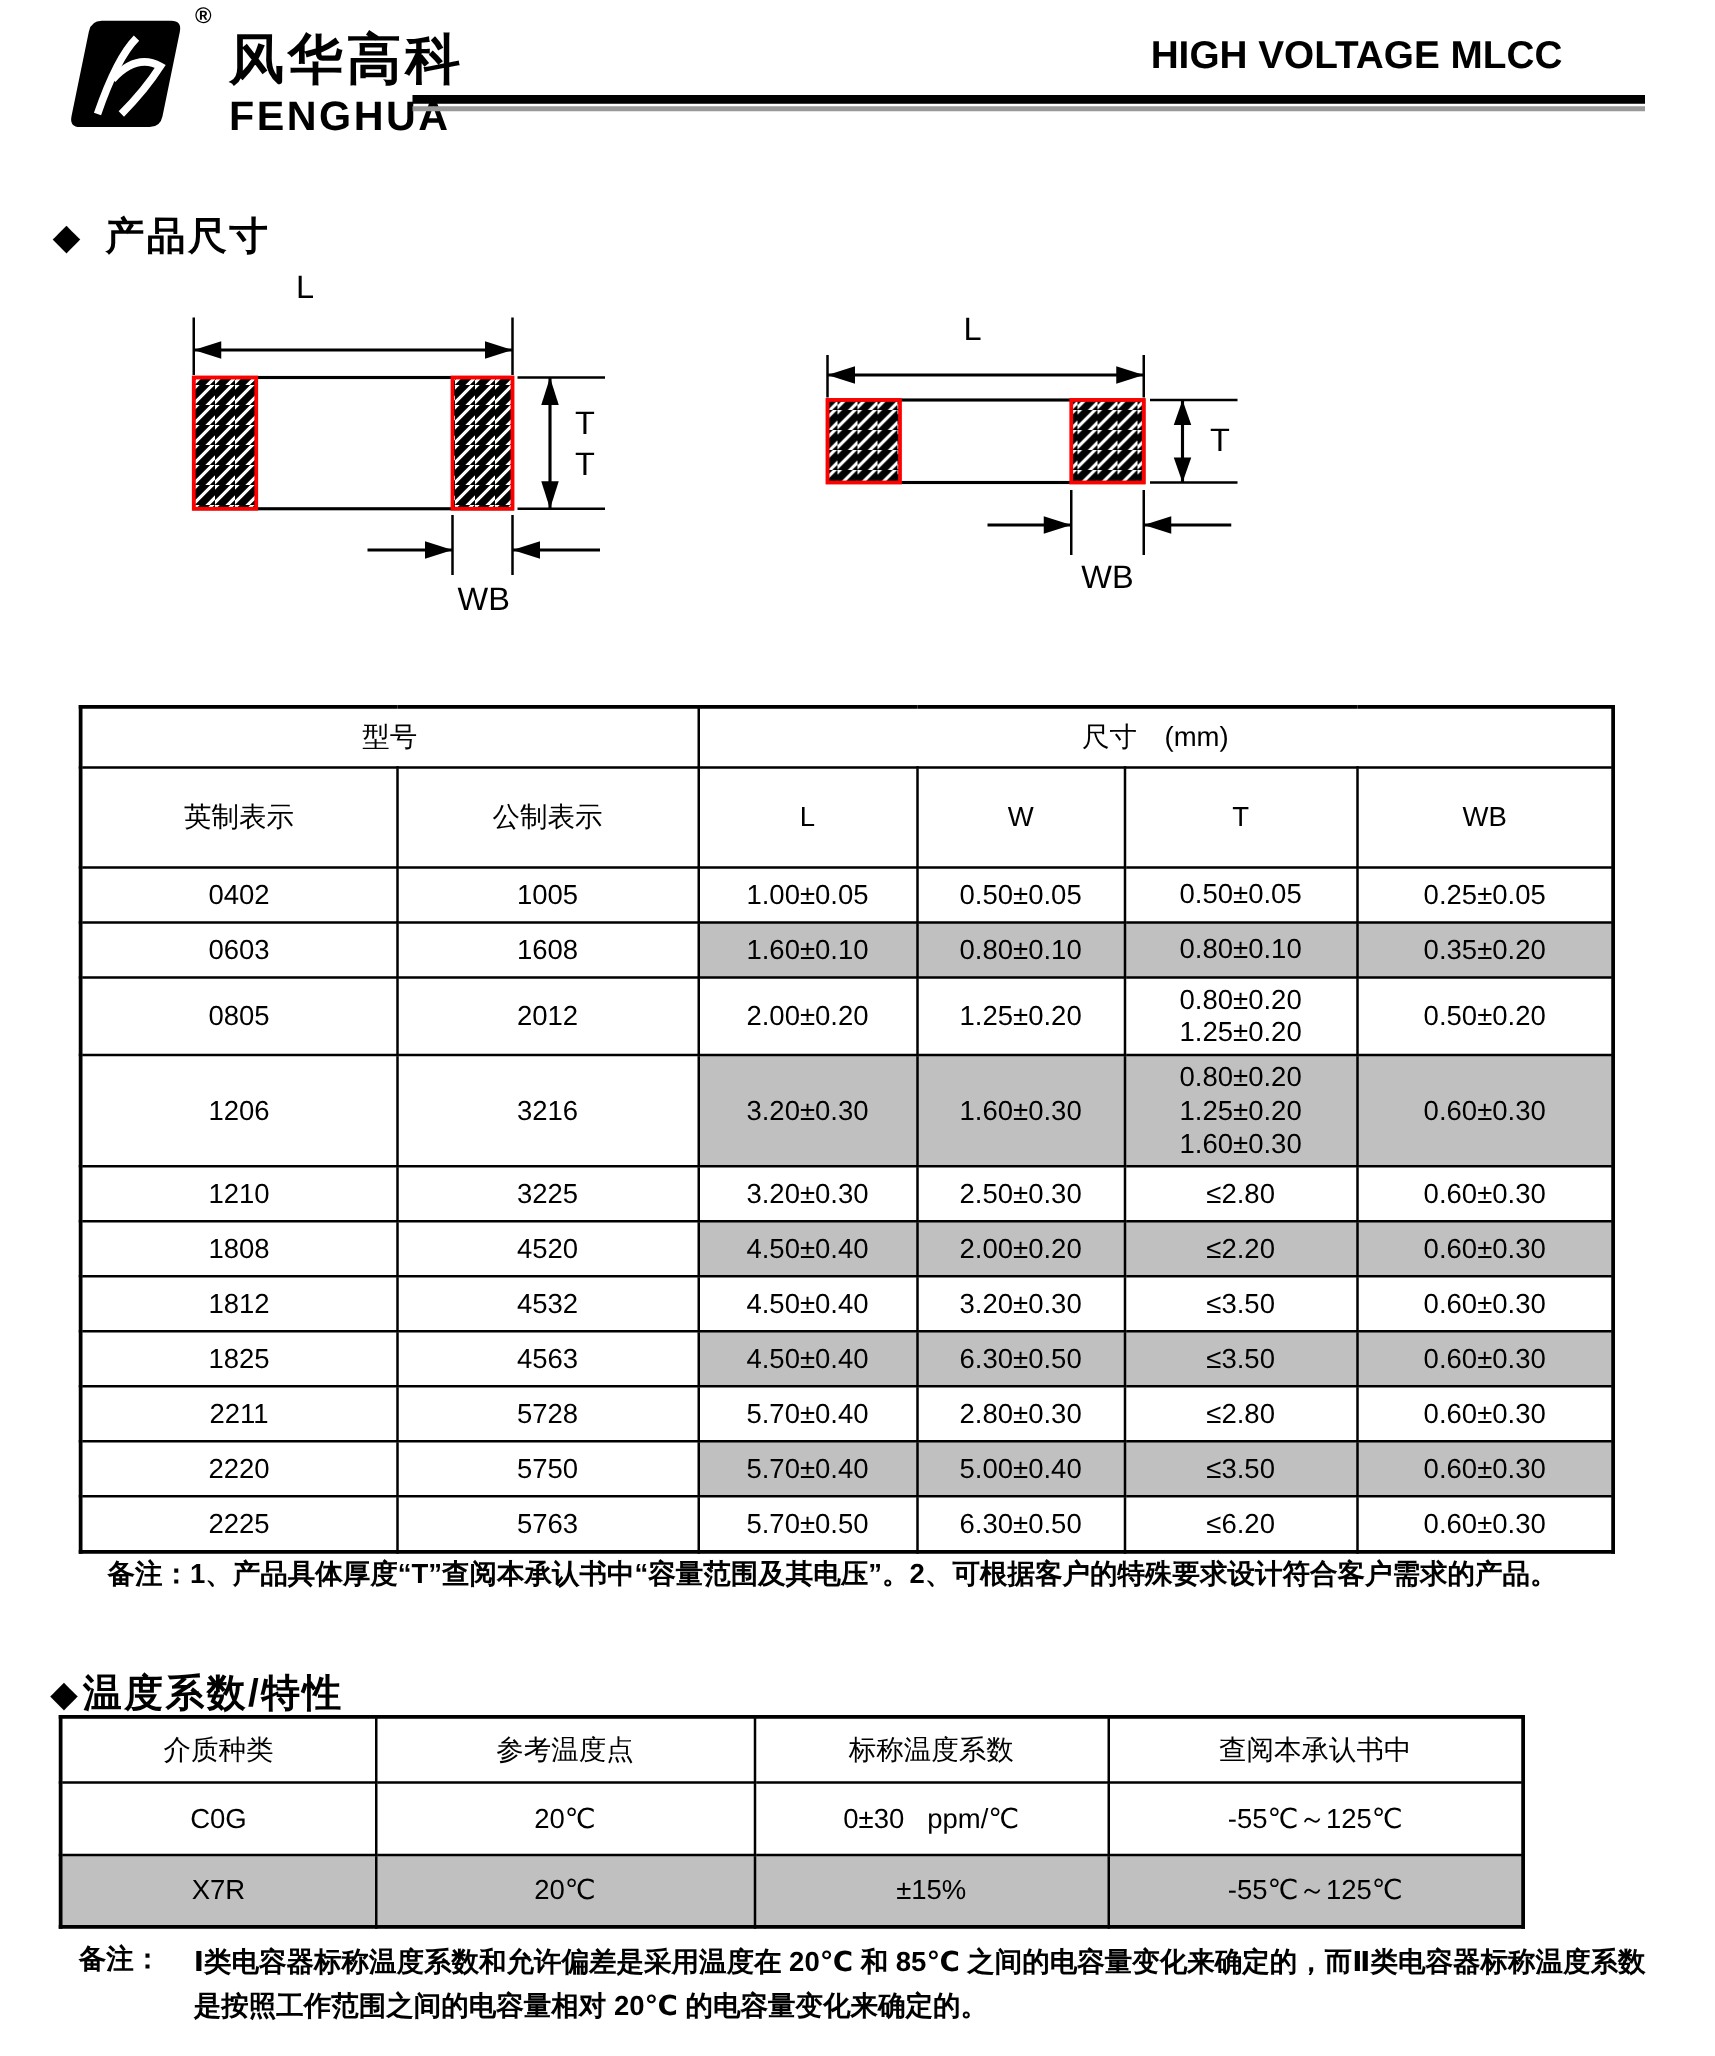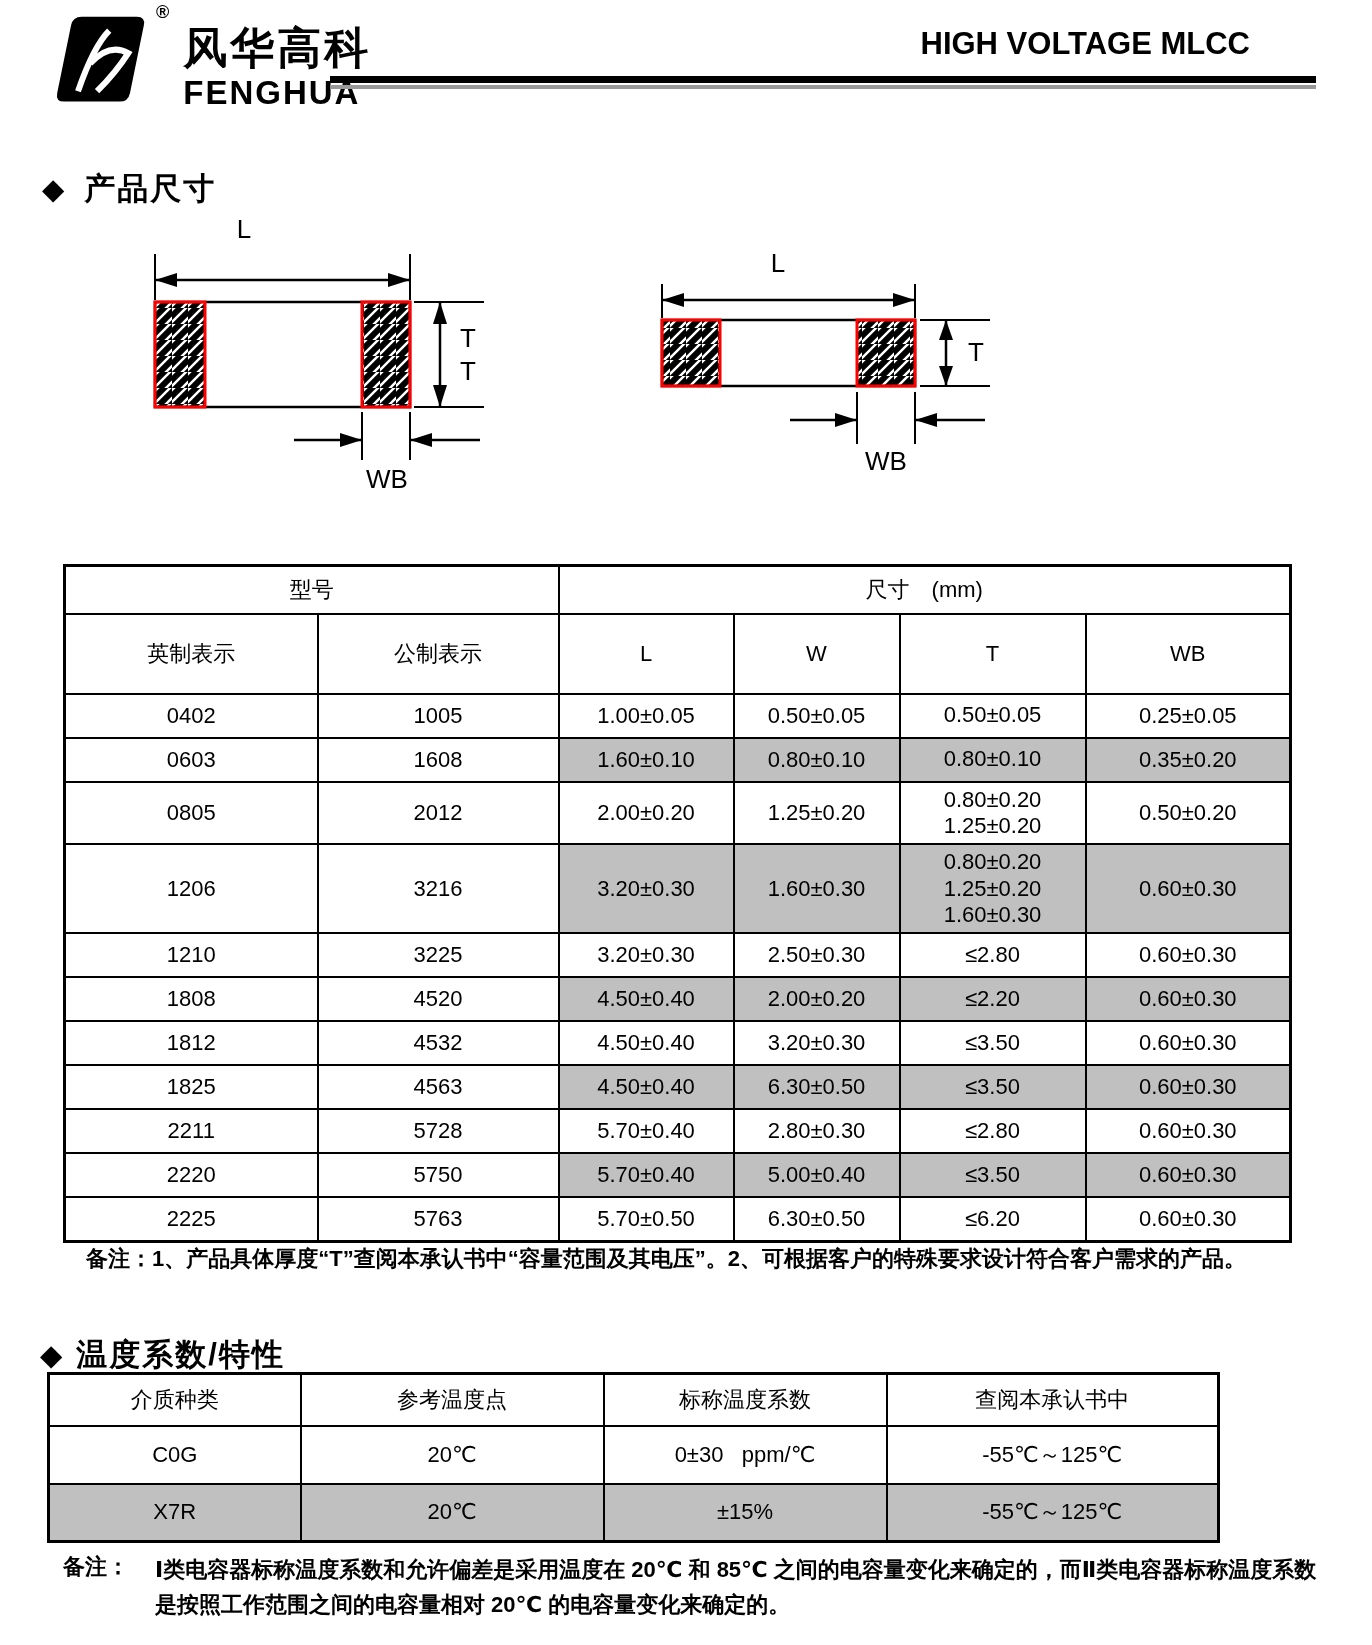--- a/index.html
+++ b/index.html
@@ -24,21 +24,21 @@
   .header-title { position: absolute; top: 26px; right: 122px; font-size: 31px; font-weight: bold; }
   .rule-black { position: absolute; left: 330px; right: 56px; top: 76px; height: 7px; background: var(--rule-black, #000); }
   .rule-gray  { position: absolute; left: 330px; right: 56px; top: 85px; height: 4px; background: var(--rule-gray, #999); }
 
   
   .section-title { position: absolute; font-size: 31px; font-weight: bold; letter-spacing: 2px; }
   .section-title .diamond { font-size: 29px; }
   #sec1-title { left: 42px; top: 168px; }
   #sec1-title .label { margin-left: 18px; }
   #sec2-title { left: 40px; top: 1334px; }
-  #sec2-title .label { margin-left: 12px; }
+  #sec2-title .label { margin-left: 2px; }
 
   
   .diagram { position: absolute; }
   #diagram-left  { left: 92px;  top: 212px; }
   #diagram-right { left: 638px; top: 248px; }
   .diagram text { font-size: 26px; fill: #000; font-family: "Liberation Sans", sans-serif; }
 
   
   table { border-collapse: collapse; table-layout: fixed; }
   #dim-table { position: absolute; left: 63px; top: 564px; width: 1226px; }

